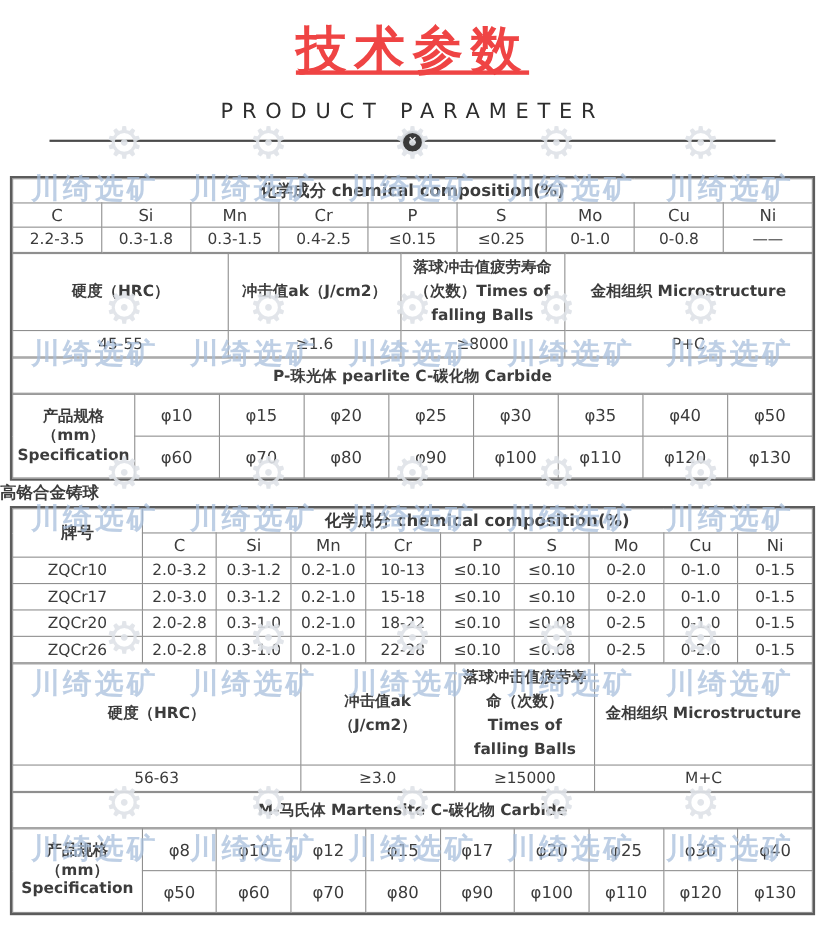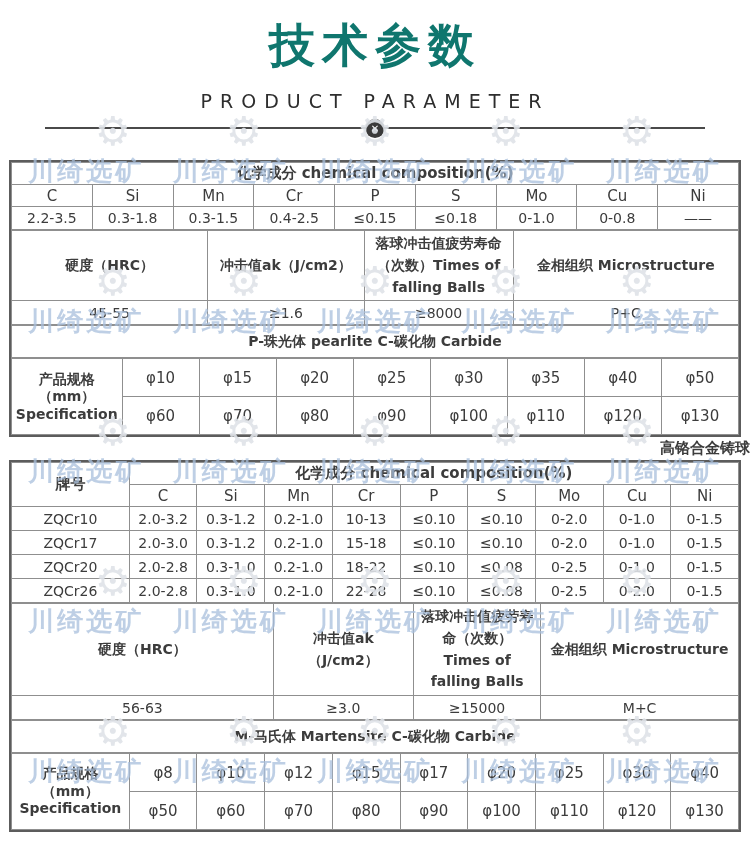--- a/index.html
+++ b/index.html
@@ -7,22 +7,22 @@
   body {
     width: 750px; height: 856px; overflow: hidden; position: relative;
     font-family: "DejaVu Sans", "Liberation Sans", sans-serif;
     color: #3c3c3c;
   }
   .page { position: relative; width: 750px; height: 856px; z-index: 1; }
 
   
   header { text-align: center; padding-top: 18px; }
   .page-title {
-    font-size: 46px; font-weight: 700; color: #0f766e;
-    letter-spacing: 7px; line-height: 1.2;
+    font-size: 46px; font-weight: 700; color: #ef4444;
+    letter-spacing: 7px; line-height: 1.2; text-decoration: underline;
   }
   .page-subtitle {
     margin-top: 17px; font-size: 19px; color: #2d2d2d;
     letter-spacing: 8px; font-weight: 500;
   }
   .divider {
     position: relative; margin: 15px 45px 0 45px;
     border-top: 2px solid #4a4a4a; height: 0;
   }
   .divider-badge {
@@ -47,21 +47,21 @@
   .grade-h { font-weight: 600; font-size: 15px; }
   .perf-head-1 td { height: 70px; font-weight: 600; line-height: 1.55; padding: 2px 8px; }
   .perf-head-2 td { height: 76px; font-weight: 600; line-height: 1.55; padding: 2px 6px; }
   .perf-val td { height: 24px; }
   .note-cell { font-weight: 600; height: 32px; }
   .spec-row td { height: 38px; font-size: 15px; }
   .spec-label { font-weight: 600; font-size: 14px; line-height: 1.25; }
   .spec-label div { font-size: 14px; }
   .grade-row td { height: 24px; }
   .mid-title {
-    text-align: right; font-weight: 700; font-size: 15px;
+    text-align: left; font-weight: 700; font-size: 15px;
     height: 23px; line-height: 23px;
   }
 
   
   #watermarks {
     position: absolute; left: 0; top: 0; width: 750px; height: 856px;
     z-index: 5; pointer-events: none; overflow: hidden;
   }
   .wm-band { position: absolute; left: 0; right: 0; }
   .wm-row { display: flex; justify-content: space-evenly; align-items: center; }
@@ -111,21 +111,21 @@
             <td>Mo</td>
             <td>Cu</td>
             <td>Ni</td>
           </tr>
       <tr class="el-val">
             <td>2.2-3.5</td>
             <td>0.3-1.8</td>
             <td>0.3-1.5</td>
             <td>0.4-2.5</td>
             <td>≤0.15</td>
-            <td>≤0.18</td>
+            <td>≤0.25</td>
             <td>0-1.0</td>
             <td>0-0.8</td>
             <td>——</td>
           </tr>
     </tbody>
       </table>
 
     <table>
       <colgroup>
         <col style="width:27%">

